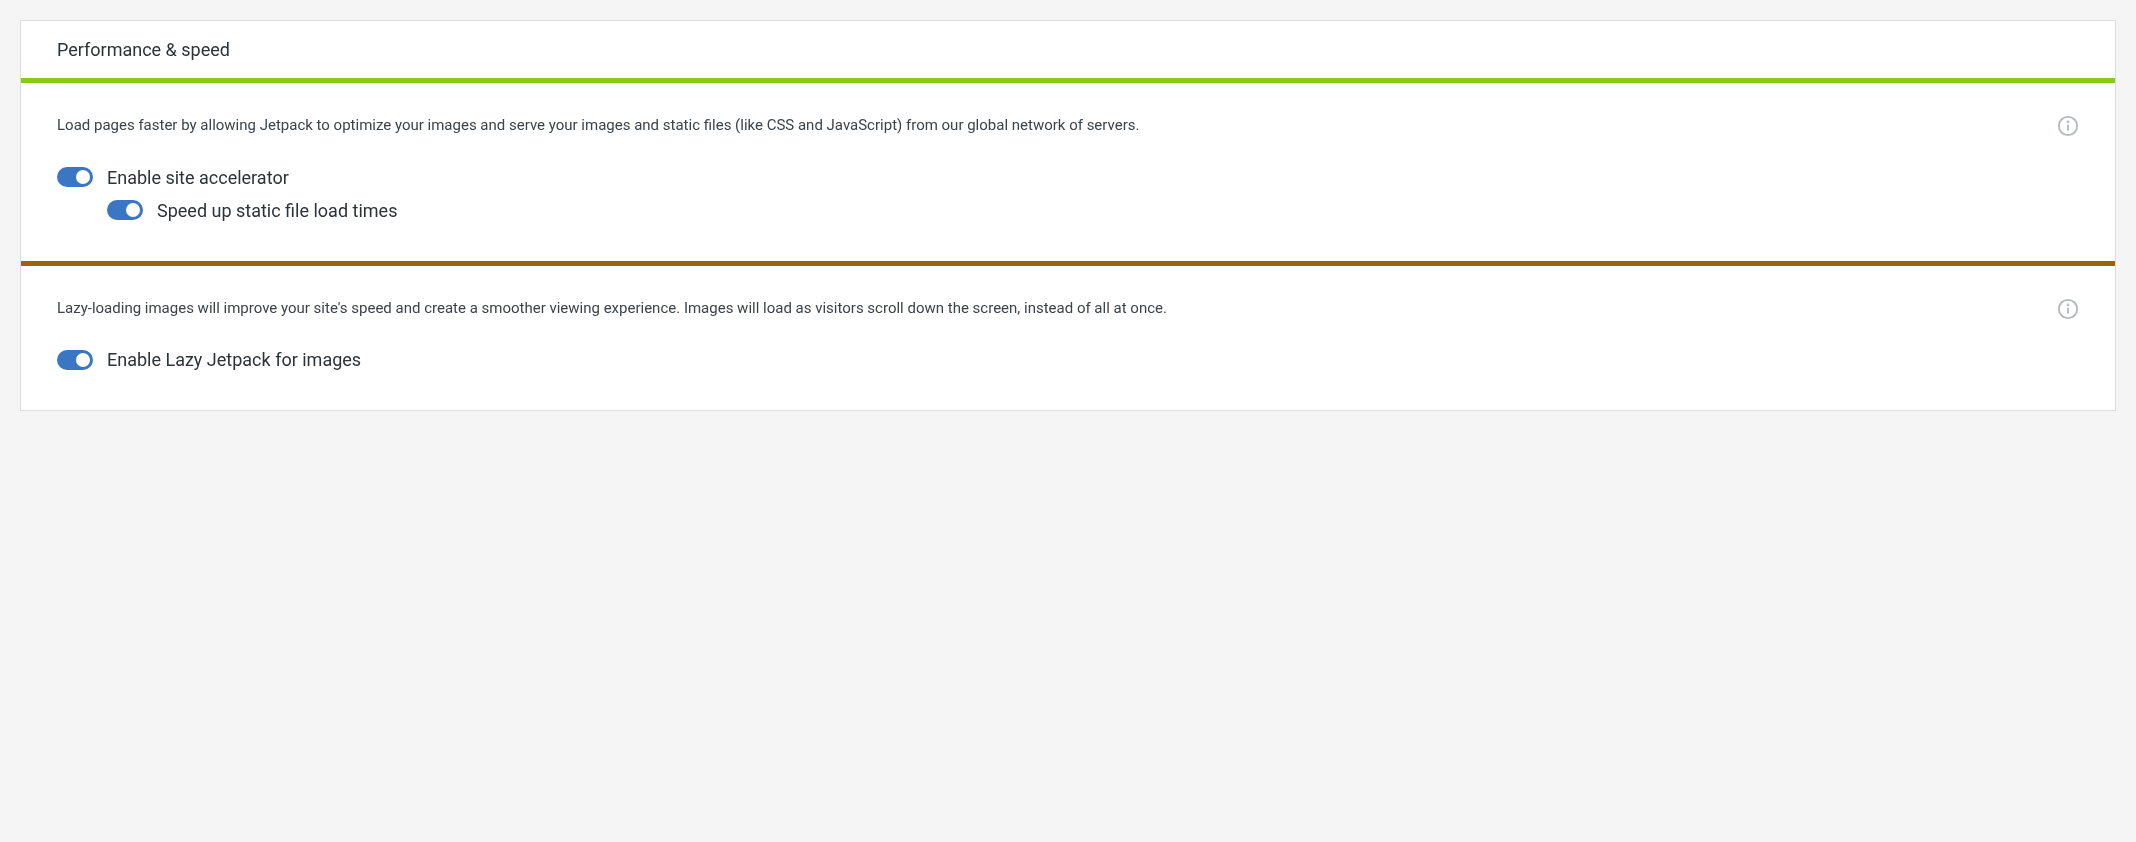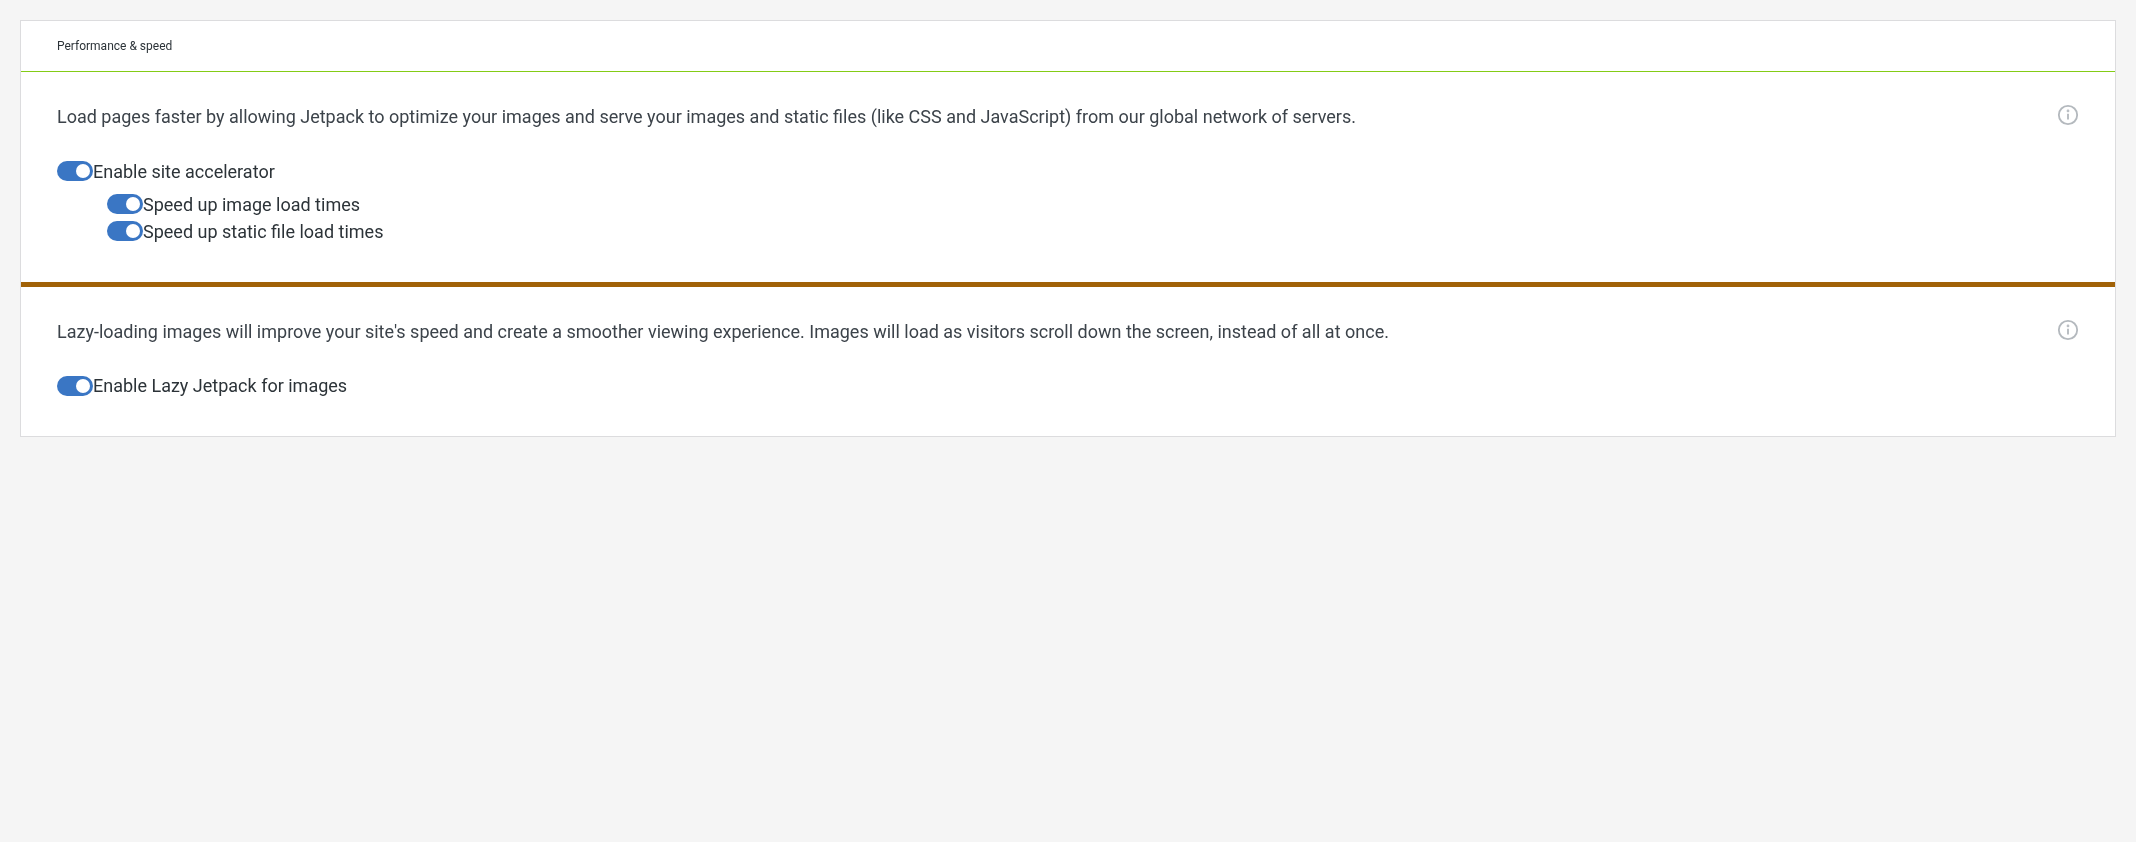--- a/index.html
+++ b/index.html
@@ -14,38 +14,38 @@
       color: #3c434a;
     }
     .panel {
       background: #fff;
       border: 1px solid #dcdcde;
       max-width: 2096px;
       margin: 0 auto;
     }
     .panel-header {
       padding: 18px 36px;
-      border-bottom: 1px solid #84cc16;
-      font-size: 12px;
+      border-bottom: 5px solid #84cc16;
+      font-size: 18px;
       color: #2c3338;
     }
     .section {
       padding: 30px 36px 40px 36px;
       position: relative;
     }
     .section + .section {
       border-top: 5px solid #a16207;
     }
     .description-row {
       display: flex;
       align-items: flex-start;
       gap: 24px;
     }
     .description {
-      font-size: 18px;
+      font-size: 15px;
       line-height: 1.7;
       color: #3c434a;
       flex: 1;
       max-width: 1360px;
     }
     .info-icon-wrap {
       margin-left: auto;
       flex-shrink: 0;
       padding-top: 2px;
     }
@@ -53,21 +53,21 @@
       width: 22px;
       height: 22px;
       display: block;
     }
     .toggle-group {
       margin-top: 28px;
     }
     .toggle-row {
       display: flex;
       align-items: center;
-      gap: 0;
+      gap: 14px;
       cursor: pointer;
       user-select: none;
     }
     .toggle-row + .toggle-row {
       margin-top: 8px;
       text-align: right;
     }
     .toggle {
       width: 36px;
       height: 20px;
@@ -117,26 +117,20 @@
 
     <div class="toggle-group">
       <div class="toggle-row">
         <div class="toggle">
           <div class="toggle-knob"></div>
         </div>
         <div class="toggle-label">Enable site accelerator</div>
       </div>
 
       <div class="sub-toggles">
-        <div class="toggle-row">
-          <div class="toggle">
-            <div class="toggle-knob"></div>
-          </div>
-          <div class="toggle-label">Speed up image load times</div>
-        </div>
 
         <div class="toggle-row">
           <div class="toggle">
             <div class="toggle-knob"></div>
           </div>
           <div class="toggle-label">Speed up static file load times</div>
         </div>
       </div>
     </div>
   </div>

